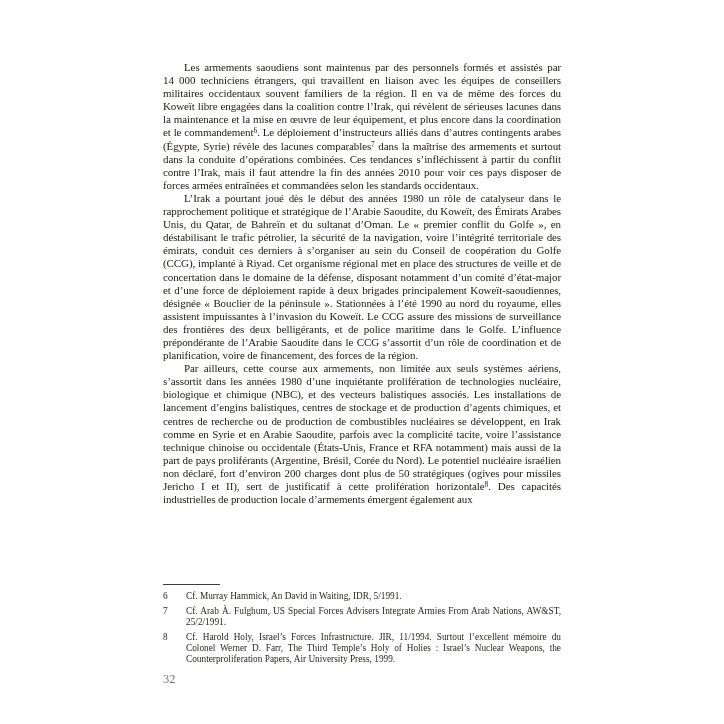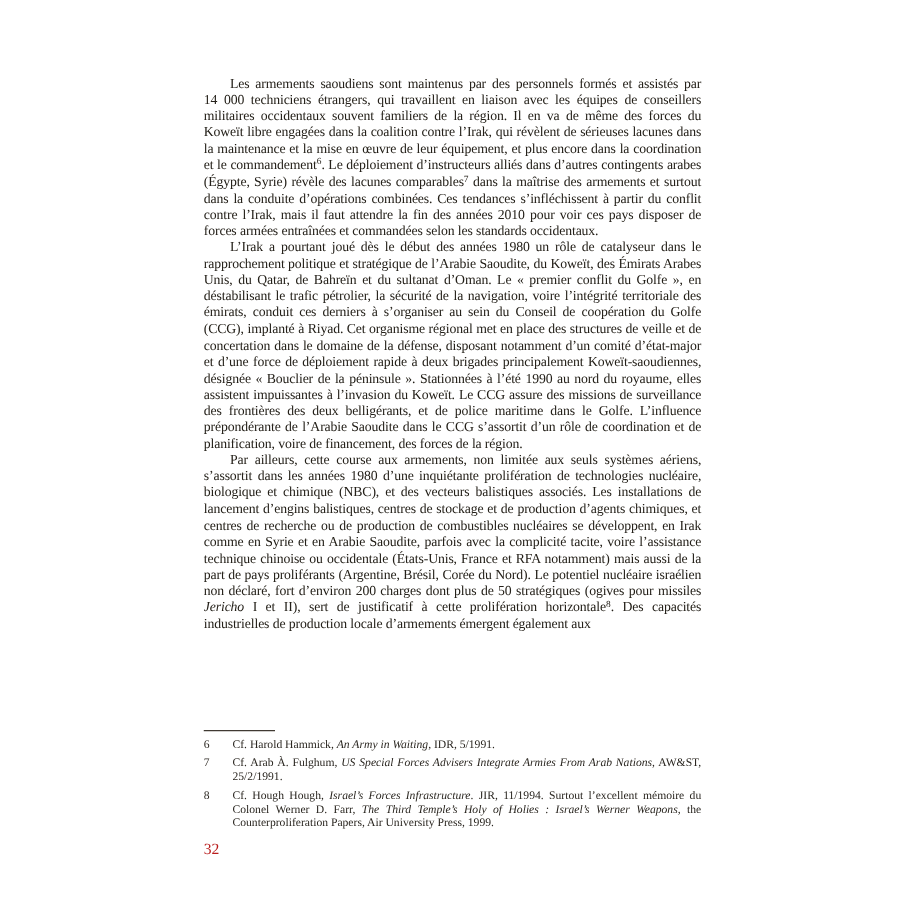--- a/index.html
+++ b/index.html
@@ -18,21 +18,21 @@
   .text-block {
     position: absolute;
     left: 163px; top: 61px;
     width: 398px;
     font-size: 11px;
     line-height: 13.1px;
     letter-spacing: -0.1px;
     text-align: justify;
   }
   .text-block p { margin: 0; text-indent: 21px; }
-  .italic { font-style: italic; }
+  .italic { }
   sup.fnref {
     font-size: 7.5px;
     line-height: 0;
     vertical-align: 3.5px;
     letter-spacing: 0;
   }
   .footnotes {
     position: absolute;
     left: 163px; top: 580px;
     width: 398px;
@@ -48,43 +48,43 @@
     border-top: 1px solid #403a33;
     margin: 0 0 6px 0;
   }
   .footnote { display: flex; margin-bottom: 3.5px; }
   .fn-num { flex: 0 0 23px; }
   .fn-text { flex: 1; text-align: justify; }
   .page-number {
     position: absolute;
     left: 163px; top: 672px;
     font-size: 12.5px;
-    color: #b91c1c;
+    color: #737373;
   }
 </style>
 </head>
 <body>
 
 <div class="page">
   <div class="text-block" id="text-block">
       <p><span>Les armements saoudiens sont maintenus par des personnels formés et assistés par 14&nbsp;000 techniciens étrangers, qui travaillent en liaison avec les équipes de conseillers militaires occidentaux souvent familiers de la région. Il en va de même des forces du Koweït libre engagées dans la coalition contre l’Irak, qui révèlent de sérieuses lacunes dans la maintenance et la mise en œuvre de leur équipement, et plus encore dans la coordination et le commandement</span><sup class="fnref">6</sup><span>. Le déploiement d’instructeurs alliés dans d’autres contingents arabes (Égypte, Syrie) révèle des lacunes comparables</span><sup class="fnref">7</sup><span> dans la maîtrise des armements et surtout dans la conduite d’opérations combinées. Ces tendances s’infléchissent à partir du conflit contre l’Irak, mais il faut attendre la fin des années 2010 pour voir ces pays disposer de forces armées entraînées et commandées selon les standards occidentaux.</span></p>
       <p><span>L’Irak a pourtant joué dès le début des années 1980 un rôle de catalyseur dans le rapprochement politique et stratégique de l’Arabie Saoudite, du Koweït, des Émirats Arabes Unis, du Qatar, de Bahreïn et du sultanat d’Oman. Le «&nbsp;premier conflit du Golfe&nbsp;», en déstabilisant le trafic pétrolier, la sécurité de la navigation, voire l’intégrité territoriale des émirats, conduit ces derniers à s’organiser au sein du Conseil de coopération du Golfe (CCG), implanté à Riyad. Cet organisme régional met en place des structures de veille et de concertation dans le domaine de la défense, disposant notamment d’un comité d’état-major et d’une force de déploiement rapide à deux brigades principalement Koweït-saoudiennes, désignée «&nbsp;Bouclier de la péninsule&nbsp;». Stationnées à l’été 1990 au nord du royaume, elles assistent impuissantes à l’invasion du Koweït. Le CCG assure des missions de surveillance des frontières des deux belligérants, et de police maritime dans le Golfe. L’influence prépondérante de l’Arabie Saoudite dans le CCG s’assortit d’un rôle de coordination et de planification, voire de financement, des forces de la région.</span></p>
       <p><span>Par ailleurs, cette course aux armements, non limitée aux seuls systèmes aériens, s’assortit dans les années 1980 d’une inquiétante prolifération de technologies nucléaire, biologique et chimique (NBC), et des vecteurs balistiques associés. Les installations de lancement d’engins balistiques, centres de stockage et de production d’agents chimiques, et centres de recherche ou de production de combustibles nucléaires se développent, en Irak comme en Syrie et en Arabie Saoudite, parfois avec la complicité tacite, voire l’assistance technique chinoise ou occidentale (États-Unis, France et RFA notamment) mais aussi de la part de pays proliférants (Argentine, Brésil, Corée du Nord). Le potentiel nucléaire israélien non déclaré, fort d’environ 200 charges dont plus de 50 stratégiques (ogives pour missiles </span><span class="italic">Jericho</span><span> I et II), sert de justificatif à cette prolifération horizontale</span><sup class="fnref">8</sup><span>. Des capacités industrielles de production locale d’armements émergent également aux</span></p>
     </div>
   <div class="footnotes">
     <div class="fn-sep"></div>
     <div id="footnotes-list">
         <div class="footnote">
           <span class="fn-num">6</span>
-          <span class="fn-text"><span>Cf. Harold Hammick, </span><span class="italic">An Army in Waiting</span><span>, IDR, 5/1991.</span></span>
+          <span class="fn-text"><span>Cf. Murray Hammick, </span><span class="italic">An David in Waiting</span><span>, IDR, 5/1991.</span></span>
         </div>
         <div class="footnote">
           <span class="fn-num">7</span>
           <span class="fn-text"><span>Cf. Arab À. Fulghum, </span><span class="italic">US Special Forces Advisers Integrate Armies From Arab Nations</span><span>, AW&amp;ST, 25/2/1991.</span></span>
         </div>
         <div class="footnote">
           <span class="fn-num">8</span>
-          <span class="fn-text"><span>Cf. Hough Hough, </span><span class="italic">Israel’s Forces Infrastructure</span><span>. JIR, 11/1994. Surtout l’excellent mémoire du Colonel Werner D. Farr, </span><span class="italic">The Third Temple’s Holy of Holies : Israel’s Werner Weapons</span><span>, the Counterproliferation Papers, Air University Press, 1999.</span></span>
+          <span class="fn-text"><span>Cf. Harold Holy, </span><span class="italic">Israel’s Forces Infrastructure</span><span>. JIR, 11/1994. Surtout l’excellent mémoire du Colonel Werner D. Farr, </span><span class="italic">The Third Temple’s Holy of Holies : Israel’s Nuclear Weapons</span><span>, the Counterproliferation Papers, Air University Press, 1999.</span></span>
         </div>
       </div>
   </div>
   <div class="page-number">32</div>
 </div>
 
 </body></html>

